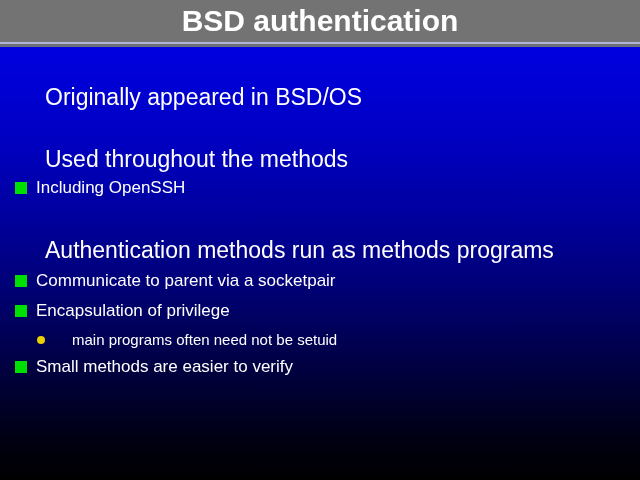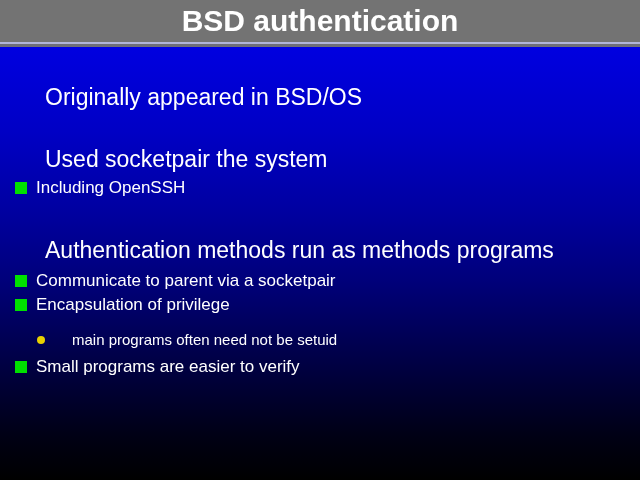--- a/index.html
+++ b/index.html
@@ -137,41 +137,41 @@
 
   <div id="rule-light"></div>
   <div id="rule-dark"></div>
 
   <div id="body-area">
     <div id="content">
         <div class="line lvl1" style="top: 36px;">
           <span>Originally appeared in BSD/OS</span>
         </div>
         <div class="line lvl1" style="top: 98px;">
-          <span>Used socketpair the system</span>
+          <span>Used throughout the methods</span>
         </div>
         <div class="line lvl2" style="top: 127px;">
           <span class="bullet-square"></span>
           <span>Including OpenSSH</span>
         </div>
         <div class="line lvl1" style="top: 189px;">
           <span>Authentication methods run as methods programs</span>
         </div>
         <div class="line lvl2" style="top: 220px;">
           <span class="bullet-square"></span>
           <span>Communicate to parent via a socketpair</span>
         </div>
-        <div class="line lvl2" style="top: 244px;">
+        <div class="line lvl2" style="top: 250px;">
           <span class="bullet-square"></span>
           <span>Encapsulation of privilege</span>
         </div>
         <div class="line lvl3" style="top: 283px;">
           <span class="bullet-dot"></span>
           <span>main programs often need not be setuid</span>
         </div>
         <div class="line lvl2" style="top: 306px;">
           <span class="bullet-square"></span>
-          <span>Small programs are easier to verify</span>
+          <span>Small methods are easier to verify</span>
         </div>
       </div>
   </div>
 
 </div>
 
 </body></html>

